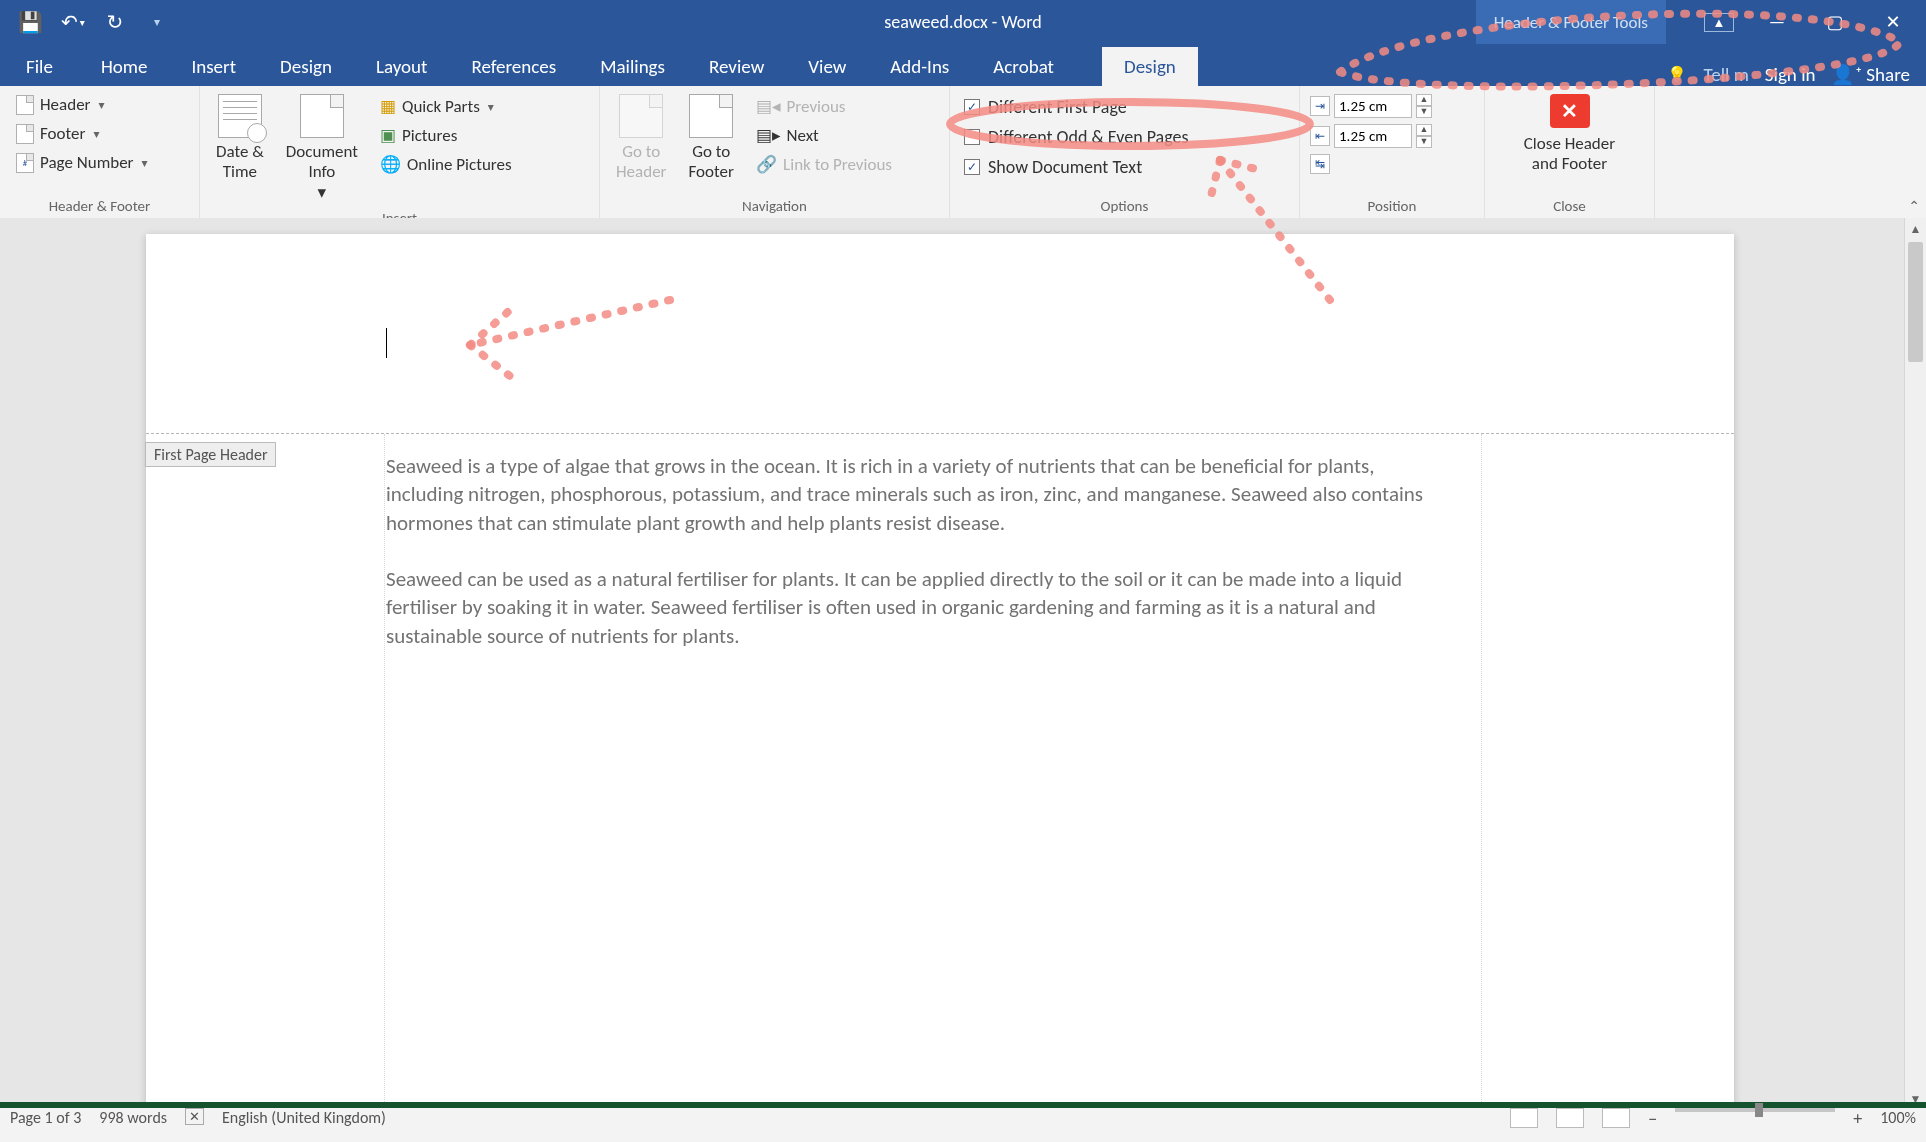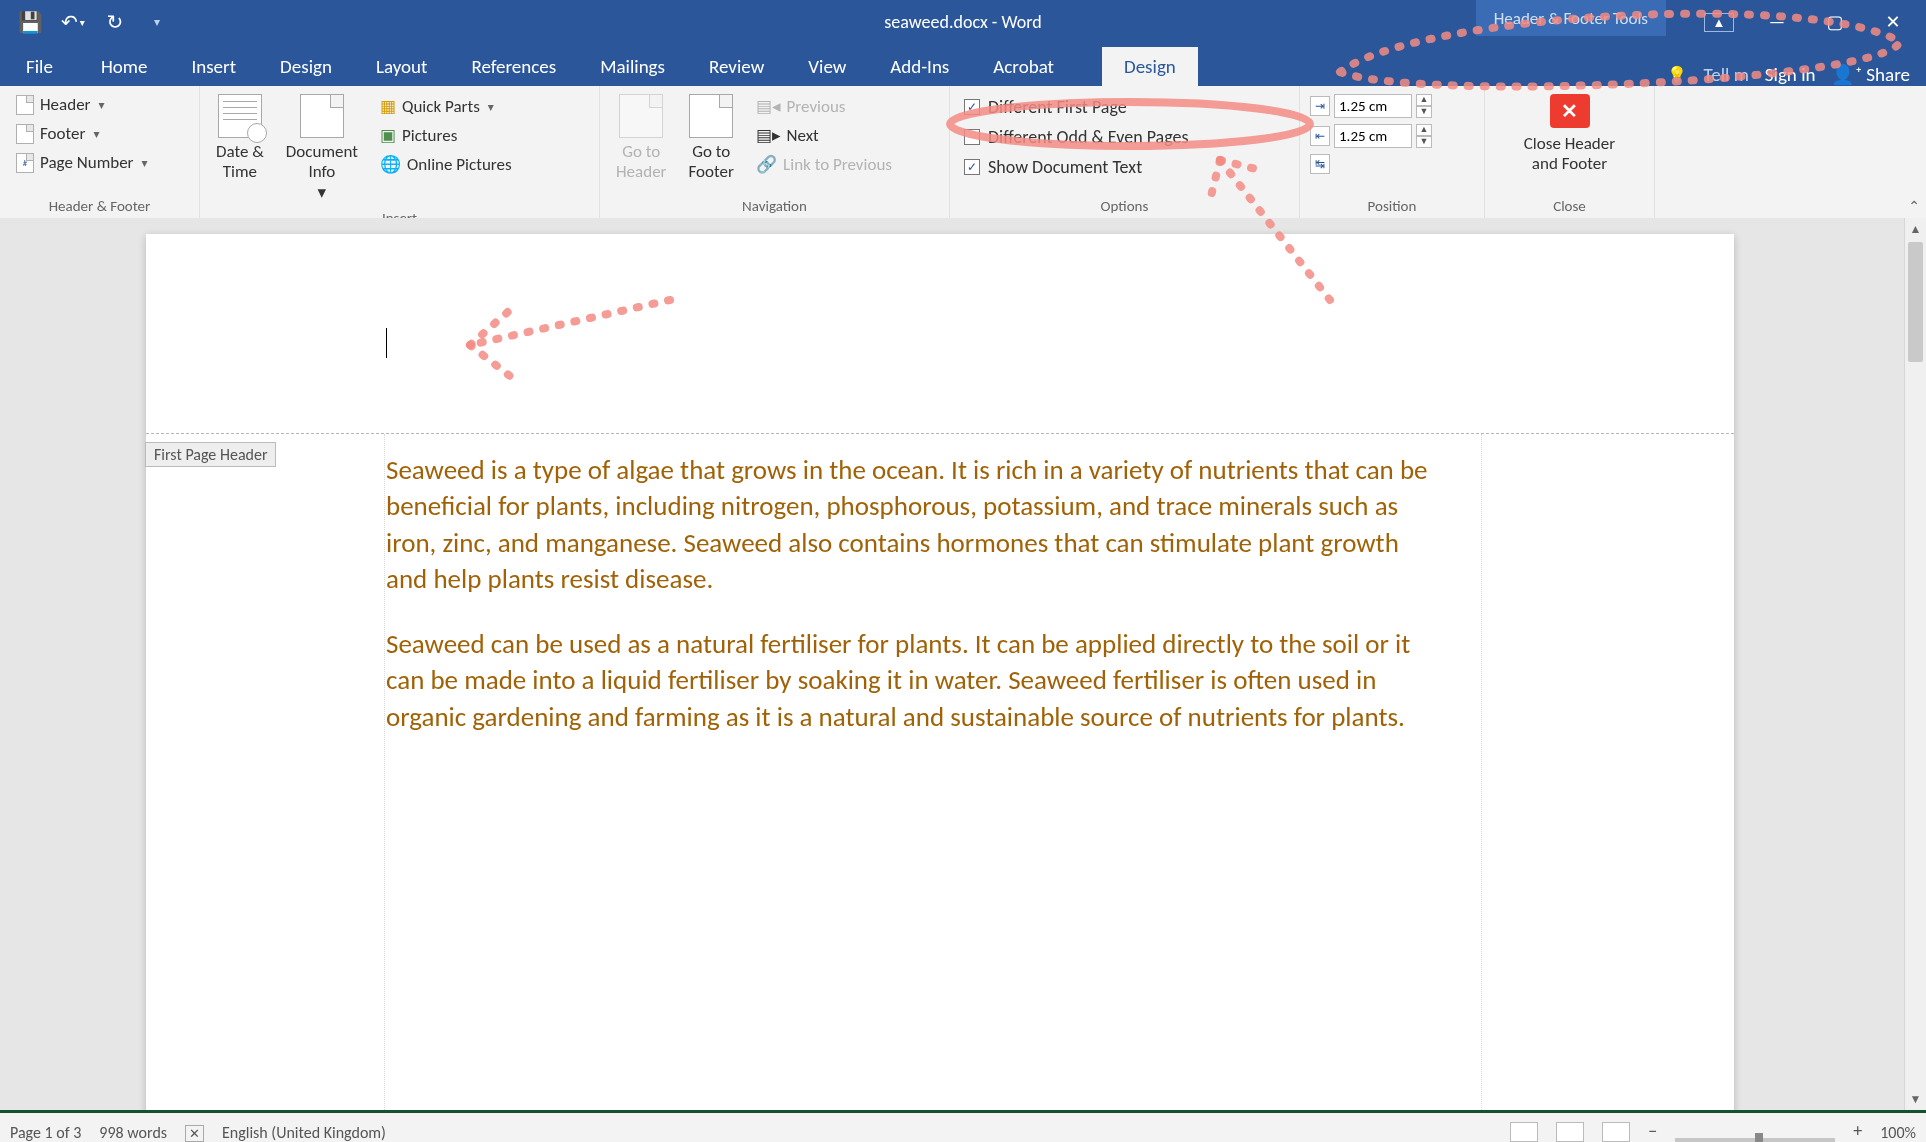--- a/index.html
+++ b/index.html
@@ -3,21 +3,21 @@
 <meta charset="utf-8">
 <style>
 * { margin: 0; padding: 0; box-sizing: border-box; font-family: "Segoe UI", Calibri, sans-serif; }
 body { background: #e6e6e6; overflow: hidden; width: 1926px; height: 1142px; position: relative; }
 
 
 .titlebar { background: #2b579a; height: 44px; display: flex; align-items: center; color: #fff; position: relative; }
 .qat { display: flex; align-items: center; gap: 8px; padding-left: 14px; }
 .qat .qbtn { width: 34px; height: 30px; display: flex; align-items: center; justify-content: center; color: #fff; font-size: 20px; }
 .title-center { position: absolute; left: 50%; transform: translateX(-50%); font-size: 18px; color: #fff; white-space: nowrap; }
-.contextual-tab { position: absolute; right: 260px; top: 0; height: 36px; background: #3a6bb5; color: #cfe0f3; display: flex; align-items: center; padding: 0 18px; font-size: 17px; }
+.contextual-tab { position: absolute; right: 260px; top: 0; height: 44px; background: #3a6bb5; color: #cfe0f3; display: flex; align-items: center; padding: 0 18px; font-size: 17px; }
 .winbtns { margin-left: auto; display: flex; align-items: center; gap: 28px; padding-right: 18px; font-size: 18px; }
 .winbtns .wb { width: 30px; text-align: center; }
 
 
 .tabsrow { background: #2b579a; height: 42px; display: flex; align-items: flex-end; color: #fff; font-size: 19px; position: relative; }
 .tabsrow .tab { padding: 8px 22px; cursor: pointer; }
 .tabsrow .tab.active { background: #f3f3f3; color: #2b579a; }
 .tabsrow .filetab { padding: 8px 26px; }
 .right-signin { margin-left: auto; display: flex; align-items: center; gap: 16px; padding-right: 16px; font-size: 19px; }
 .right-signin .tell { color: #b9d1ee;}
@@ -47,37 +47,37 @@
 .spin-row .spinners div{ width:16px; height:12px; border:1px solid #bbb; font-size:9px; line-height:8px; text-align:center; background:#fff; color:#555;}
 .closebox { width:40px; height:34px; background:#ed3b2f; border-radius:4px; display:flex; align-items:center; justify-content:center; color:#fff; font-size:20px; font-weight:bold; margin:0 auto 6px auto;}
 .collapse-caret { position:absolute; right:6px; bottom:6px; color:#666; font-size:14px;}
 
 
 .docarea { position: absolute; top: 218px; left: 0; right: 22px; bottom: 32px; background: #e6e6e6; overflow:hidden;}
 .page { position:absolute; left:146px; top:16px; width:1588px; background:#fff; box-shadow:0 2px 8px rgba(0,0,0,0.2); min-height:900px;}
 .header-zone { height:200px; border-bottom:1px dashed #b5b5b5; position:relative;}
 .header-cursor { position:absolute; left:240px; top:94px; width:1px; height:30px; background:#000;}
 .header-tag { position:absolute; left:-1px; top:212px; transform:translateY(-4px); background:#eee; border:1px solid #bbb; padding:2px 8px; font-size:16px; color:#555;}
-.body-text { padding: 18px 300px 40px 240px; font-size:27px; line-height:1.35; color:#a16207; font-family: Calibri, sans-serif;}
+.body-text { padding: 18px 300px 40px 240px; font-size:21px; line-height:1.35; color:#737373; font-family: Calibri, sans-serif;}
 .body-text p { margin-bottom: 28px; }
 .left-margin-guide{ position:absolute; left:238px; top:200px; bottom:0; width:0; border-left:1px dotted #d8d8d8;}
 .right-margin-guide{ position:absolute; right:252px; top:200px; bottom:0; width:0; border-left:1px dotted #d8d8d8;}
 
 
 .anno { position:absolute; pointer-events:none; }
 .anno svg path, .anno svg line, .anno svg ellipse { stroke:#f28b82; stroke-width:8; fill:none; stroke-linecap:round; stroke-linejoin:round; opacity:0.85;}
 .anno.dotted svg path { stroke-dasharray: 2 14; }
 
 
 .vscroll { position:absolute; right:0; top:218px; bottom:32px; width:22px; background:#f0f0f0; border-left:1px solid #d7d7d7;}
 .vscroll .arrow{ height:22px; display:flex; align-items:center; justify-content:center; color:#666; font-size:12px;}
 .vscroll .thumb{ position:absolute; left:3px; right:3px; top:24px; height:120px; background:#c9c9c9; border-radius:2px;}
 
 
-.statusbar { position:absolute; left:0; right:0; bottom:0; height:32px; background:#f3f3f3; border-top:3px solid #14532d; display:flex; align-items:flex-end; font-size:16px; color:#555; padding:0 10px; gap:18px;}
+.statusbar { position:absolute; left:0; right:0; bottom:0; height:40px; background:#f3f3f3; border-top:6px solid #14532d; display:flex; align-items:flex-start; font-size:16px; color:#555; padding:0 10px; gap:18px;}
 .statusbar .spacer{ flex:1;}
 .view-btn { width:28px; height:20px; border:1px solid #bbb; background:#fff; }
 .view-btn:nth-of-type(1){ background:#e8e8e8;}
 .zoom-slider { width:160px; height:4px; background:#c6c6c6; position:relative; }
 .zoom-slider .knob{ position:absolute; left:50%; top:-5px; width:8px; height:14px; background:#888;}
 .zoom-mark{ font-size:18px; color:#555;}
 
 .calendar-ico{ width:44px; height:40px; border:1px solid #a8a8a8; background:#fff; position:relative;}
 .calendar-ico::before{content:""; position:absolute; top:6px; left:4px; right:4px; height:1px; background:#a8a8a8; box-shadow:0 6px 0 #a8a8a8,0 12px 0 #a8a8a8,0 18px 0 #a8a8a8;}
 .calendar-ico::after{content:""; position:absolute; right:-6px; bottom:-6px; width:18px; height:18px; border:1px solid #a8a8a8; border-radius:50%; background:#fff;}

